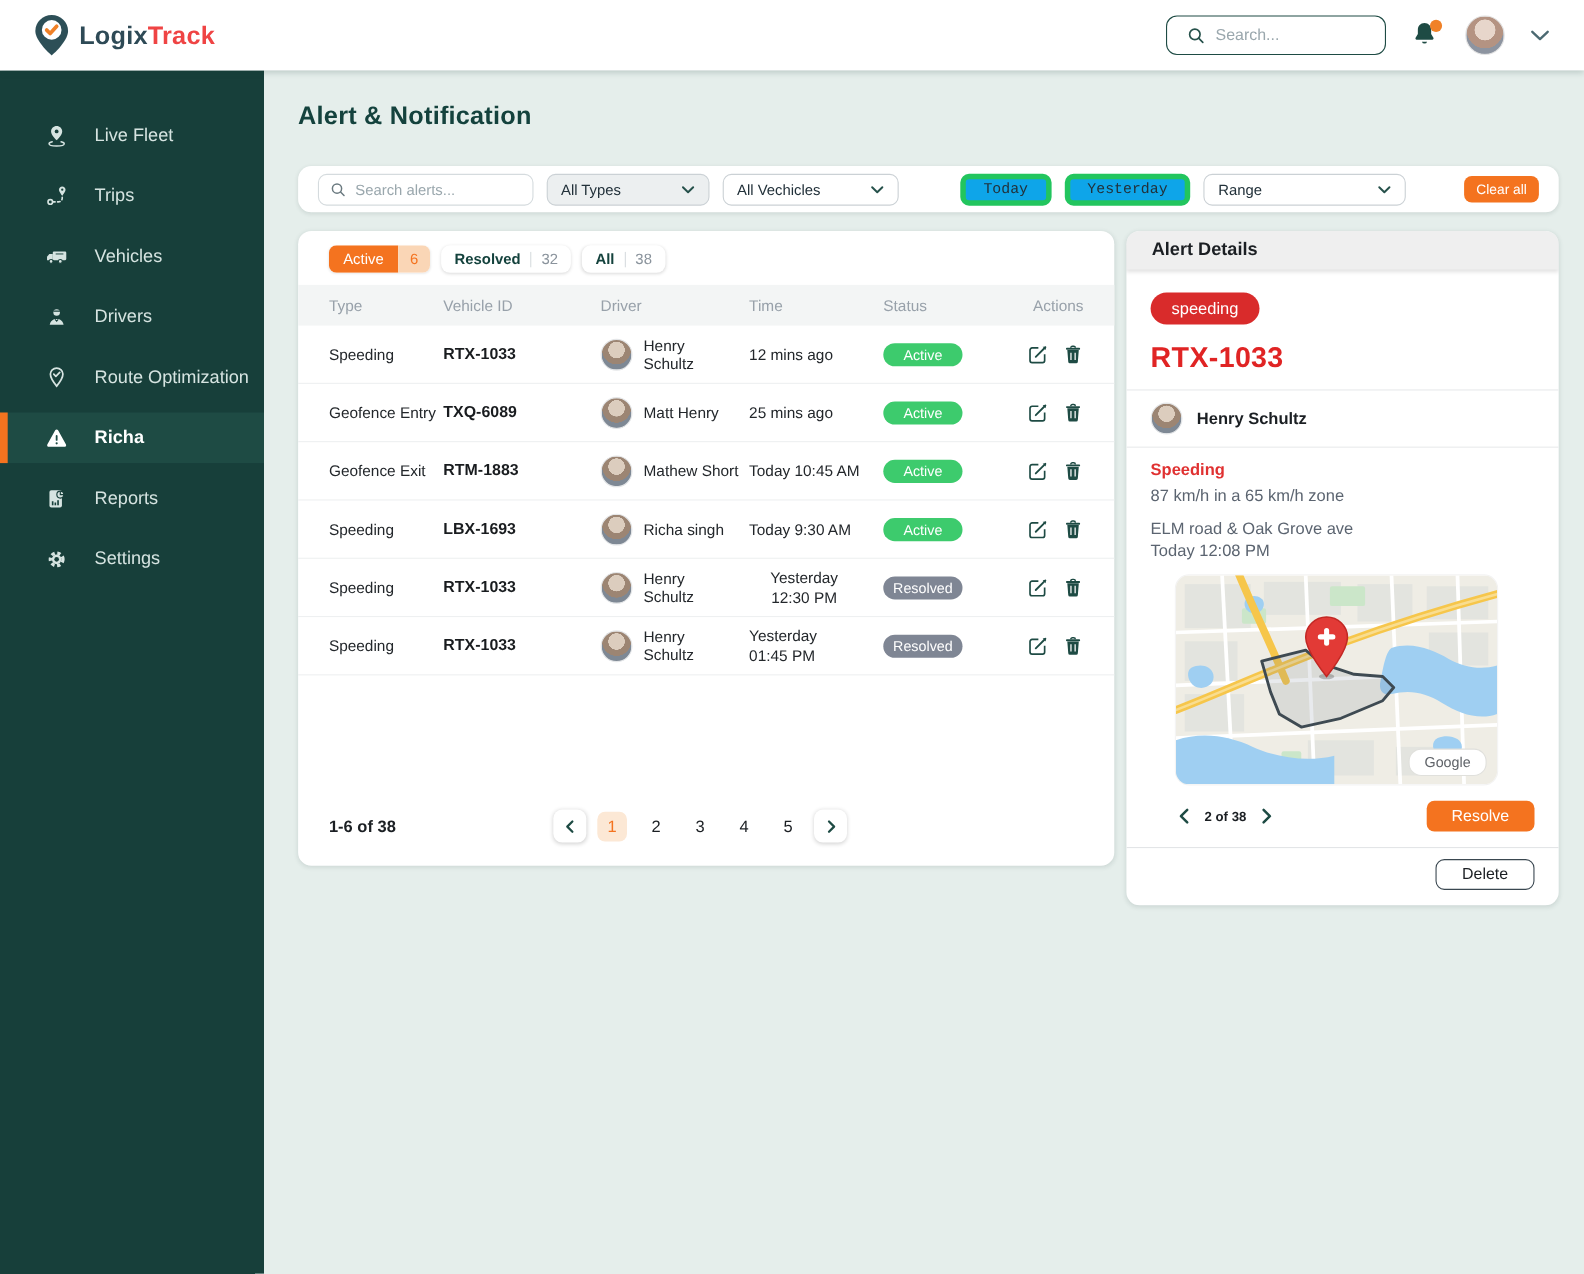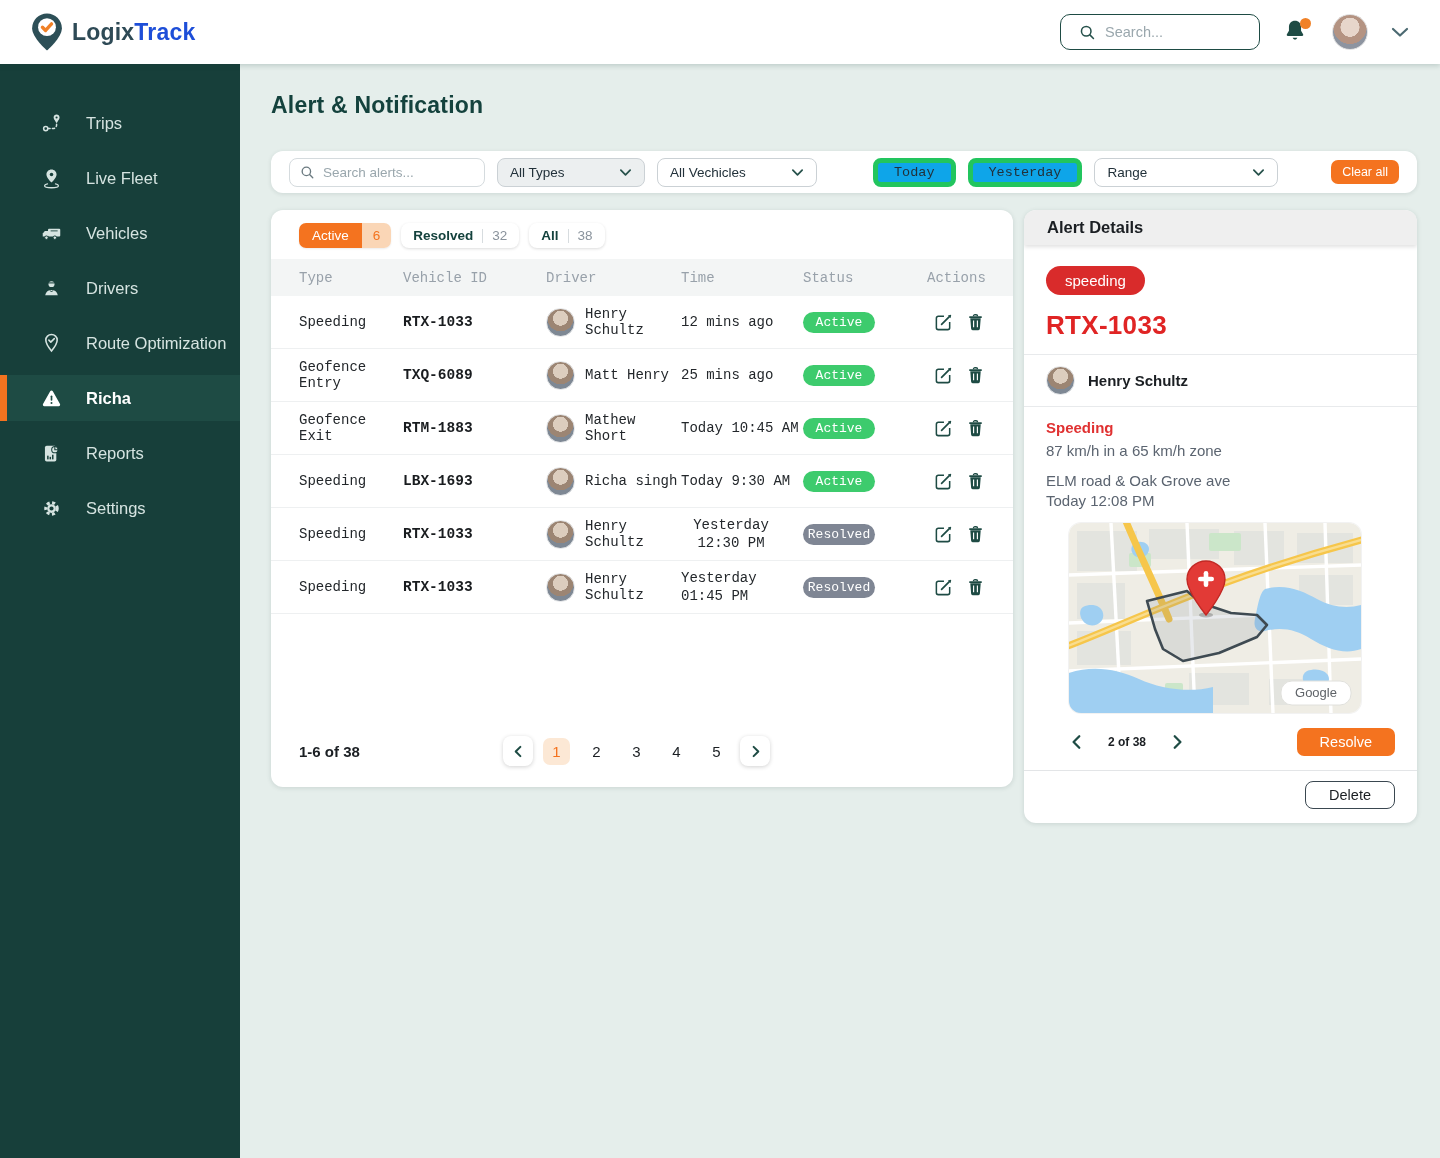--- a/index.html
+++ b/index.html
@@ -14,21 +14,21 @@
   
   .topbar {
     position:absolute; top:0; left:0; width:1440px; height:64px;
     background:#FFFFFF; display:flex; align-items:center;
     padding:0 30px; z-index:20;
     box-shadow:0 2px 5px rgba(20,60,55,.18);
   }
   .logo { display:flex; align-items:center; gap:8px; cursor:pointer; }
   .logo-text { font-size:23px; font-weight:700; letter-spacing:.2px; }
   .logo-text .p1 { color:#2E4A56; }
-  .logo-text .p2 { color:#1d4ed8;text-align:center; }
+  .logo-text .p2 { color:#ef4444;text-align:center; }
   .topbar-right { margin-left:auto; display:flex; align-items:center; gap:22px; }
   .search-pill {
     display:flex; align-items:center; gap:9px;
     width:200px; height:36px; padding:0 18px;
     border:1.6px solid #1E4B44; border-radius:10px; background:#fff;
   }
   .search-pill input {
     border:none; outline:none; width:100%;
     font-size:14.5px; color:#3c4a50; background:transparent;
     font-family:"Liberation Sans", sans-serif;
@@ -107,21 +107,21 @@
   .tab-active-pill .seg1 { background:#F4731F; color:#fff; font-size:13.5px; padding:5px 13px; }
   .tab-active-pill .seg2 { background:#FAD6B6; color:#F4731F; font-size:13.5px; padding:5px 11px; }
   .tab-pill { display:flex; align-items:center; gap:9px; background:#fff; border-radius:8px;
     padding:5px 12px; font-size:13.5px; cursor:pointer;
     box-shadow:0 1px 3px rgba(0,0,0,.14); }
   .tab-pill .lbl { color:#14423D; font-weight:600; }
   .tab-pill .sep { width:1px; height:14px; background:#D7DCDF; }
   .tab-pill .cnt { color:#8A939C; }
   .thead, .trow {
     display:grid; grid-template-columns:104px 143px 135px 122px 124px 1fr;
-    align-items:center; padding:0 28px;font-family:Liberation Mono, monospace;
+    align-items:center; padding:0 28px;
   }
   .thead { background:#F3F5F5; height:37px; color:#98A1AA; font-size:14px; }
   .th-actions { text-align:right; }
   .trow { min-height:53px; border-bottom:1px solid #EEF0F1; font-size:14px; color:#23272B; }
   .cell-vid { font-weight:700; color:#191C1F; font-size:14.5px; }
   .cell-driver { display:flex; align-items:center; gap:10px; }
   .driver-name { white-space:pre-line; line-height:1.15; }
   .cell-time { white-space:pre-line; line-height:1.3; }
   .cell-time.center { text-align:center; padding-right:22px; }
   .avatar-sm {
@@ -172,21 +172,21 @@
   .dp-div { height:1px; background:#E8EAEC; margin:0 -22px; }
   .dp-driver { display:flex; align-items:center; gap:13px; padding:11px 0; }
   .dp-driver-name { font-size:15px; font-weight:600; color:#1B1F23; }
   .dp-info { padding-top:12px; }
   .dp-alert-type { color:#E03131; font-size:15px; font-weight:600; }
   .dp-desc { color:#5B6470; font-size:15px; margin-top:6px; }
   .dp-loc { color:#5B6470; font-size:15px; margin-top:12px; line-height:1.35; white-space:pre-line; }
   .map-wrap { margin:12px 0 0 23px; width:292px; height:190px; border-radius:12px; overflow:hidden;
     box-shadow:0 0 0 1px rgba(0,0,0,.05); cursor:grab; }
   .dp-action-row { display:flex; align-items:center; margin-top:15px; padding-bottom:14px; }
-  .dp-pager { display:flex; align-items:center; gap:23px; margin-left:23px; }
+  .dp-pager { display:flex; align-items:center; gap:10px; margin-left:23px; }
   .dp-pager-text { font-size:12px; font-weight:700; color:#1B1F23; }
   .dp-pager .pchev { width:16px; height:16px; cursor:pointer; }
   .btn-resolve {
     margin-left:auto; background:#F4731F; border:none; color:#fff; font-size:14.5px;
     padding:6px 23px; border-radius:7px; cursor:pointer; font-family:"Liberation Sans", sans-serif;
   }
   .dp-footer { border-top:1px solid #E3E5E7; padding:10px 22px 14px; display:flex; }
   .btn-delete {
     margin-left:auto; background:#fff; border:1.4px solid #3A4750; color:#1B1F23;
     font-size:14.5px; padding:5px 23px; border-radius:8px; cursor:pointer;
@@ -231,37 +231,37 @@
           <polyline points="3,3 10,9.5 17,3" fill="none" stroke="#4C6A72" stroke-width="2.2" stroke-linecap="round" stroke-linejoin="round"></polyline>
         </svg>
     </span>
   </div>
 </div>
 
 <nav class="sidebar">
   <div class="nav-item">
     <span class="nav-icon">
       <svg viewBox="0 0 24 24">
+          <path d="M12 1.8c-3.2 0-5.8 2.5-5.8 5.7C6.2 11.6 12 16.6 12 16.6s5.8-5 5.8-9.1c0-3.2-2.6-5.7-5.8-5.7z" fill="#D6E4E1"></path>
+          <circle cx="12" cy="7.4" r="2" fill="#173F3A"></circle>
+          <path d="M7.4 18.2c-2 .5-3.3 1.2-3.3 2 0 1.4 3.5 2.4 7.9 2.4s7.9-1 7.9-2.4c0-.8-1.3-1.5-3.3-2" fill="none" stroke="#D6E4E1" stroke-width="1.5" stroke-linecap="round"></path>
+        </svg>
+    </span>
+    <span class="nav-label">Live Fleet</span>
+  </div>
+  <div class="nav-item">
+    <span class="nav-icon">
+      <svg viewBox="0 0 24 24">
           <circle cx="5.4" cy="17.8" r="2.4" fill="none" stroke="#D6E4E1" stroke-width="1.7"></circle>
           <path d="M7.8 17.8h6a4 4 0 0 0 4-4V9" fill="none" stroke="#D6E4E1" stroke-width="1.7" stroke-dasharray="2.6 2.6" stroke-linecap="round"></path>
           <path d="M17.8 1.8c-1.9 0-3.4 1.5-3.4 3.3 0 2.4 3.4 5.9 3.4 5.9s3.4-3.5 3.4-5.9c0-1.8-1.5-3.3-3.4-3.3z" fill="#D6E4E1"></path>
           <circle cx="17.8" cy="5.1" r="1.2" fill="#173F3A"></circle>
         </svg>
     </span>
     <span class="nav-label">Trips</span>
-  </div>
-  <div class="nav-item">
-    <span class="nav-icon">
-      <svg viewBox="0 0 24 24">
-          <path d="M12 1.8c-3.2 0-5.8 2.5-5.8 5.7C6.2 11.6 12 16.6 12 16.6s5.8-5 5.8-9.1c0-3.2-2.6-5.7-5.8-5.7z" fill="#D6E4E1"></path>
-          <circle cx="12" cy="7.4" r="2" fill="#173F3A"></circle>
-          <path d="M7.4 18.2c-2 .5-3.3 1.2-3.3 2 0 1.4 3.5 2.4 7.9 2.4s7.9-1 7.9-2.4c0-.8-1.3-1.5-3.3-2" fill="none" stroke="#D6E4E1" stroke-width="1.5" stroke-linecap="round"></path>
-        </svg>
-    </span>
-    <span class="nav-label">Live Fleet</span>
   </div>
   <div class="nav-item">
     <span class="nav-icon">
       <svg viewBox="0 0 24 24">
           <rect x="8" y="6.5" width="14" height="9" rx="1.2" fill="#D6E4E1"></rect>
           <path d="M8 9H4.4L2 12v3.5h6z" fill="#D6E4E1"></path>
           <circle cx="6.2" cy="16.8" r="2" fill="#D6E4E1" stroke="#173F3A" stroke-width="1.1"></circle>
           <circle cx="15.8" cy="16.8" r="2" fill="#D6E4E1" stroke="#173F3A" stroke-width="1.1"></circle>
           <line x1="11" y1="9" x2="19" y2="9" stroke="#173F3A" stroke-width="1"></line>
         </svg>

